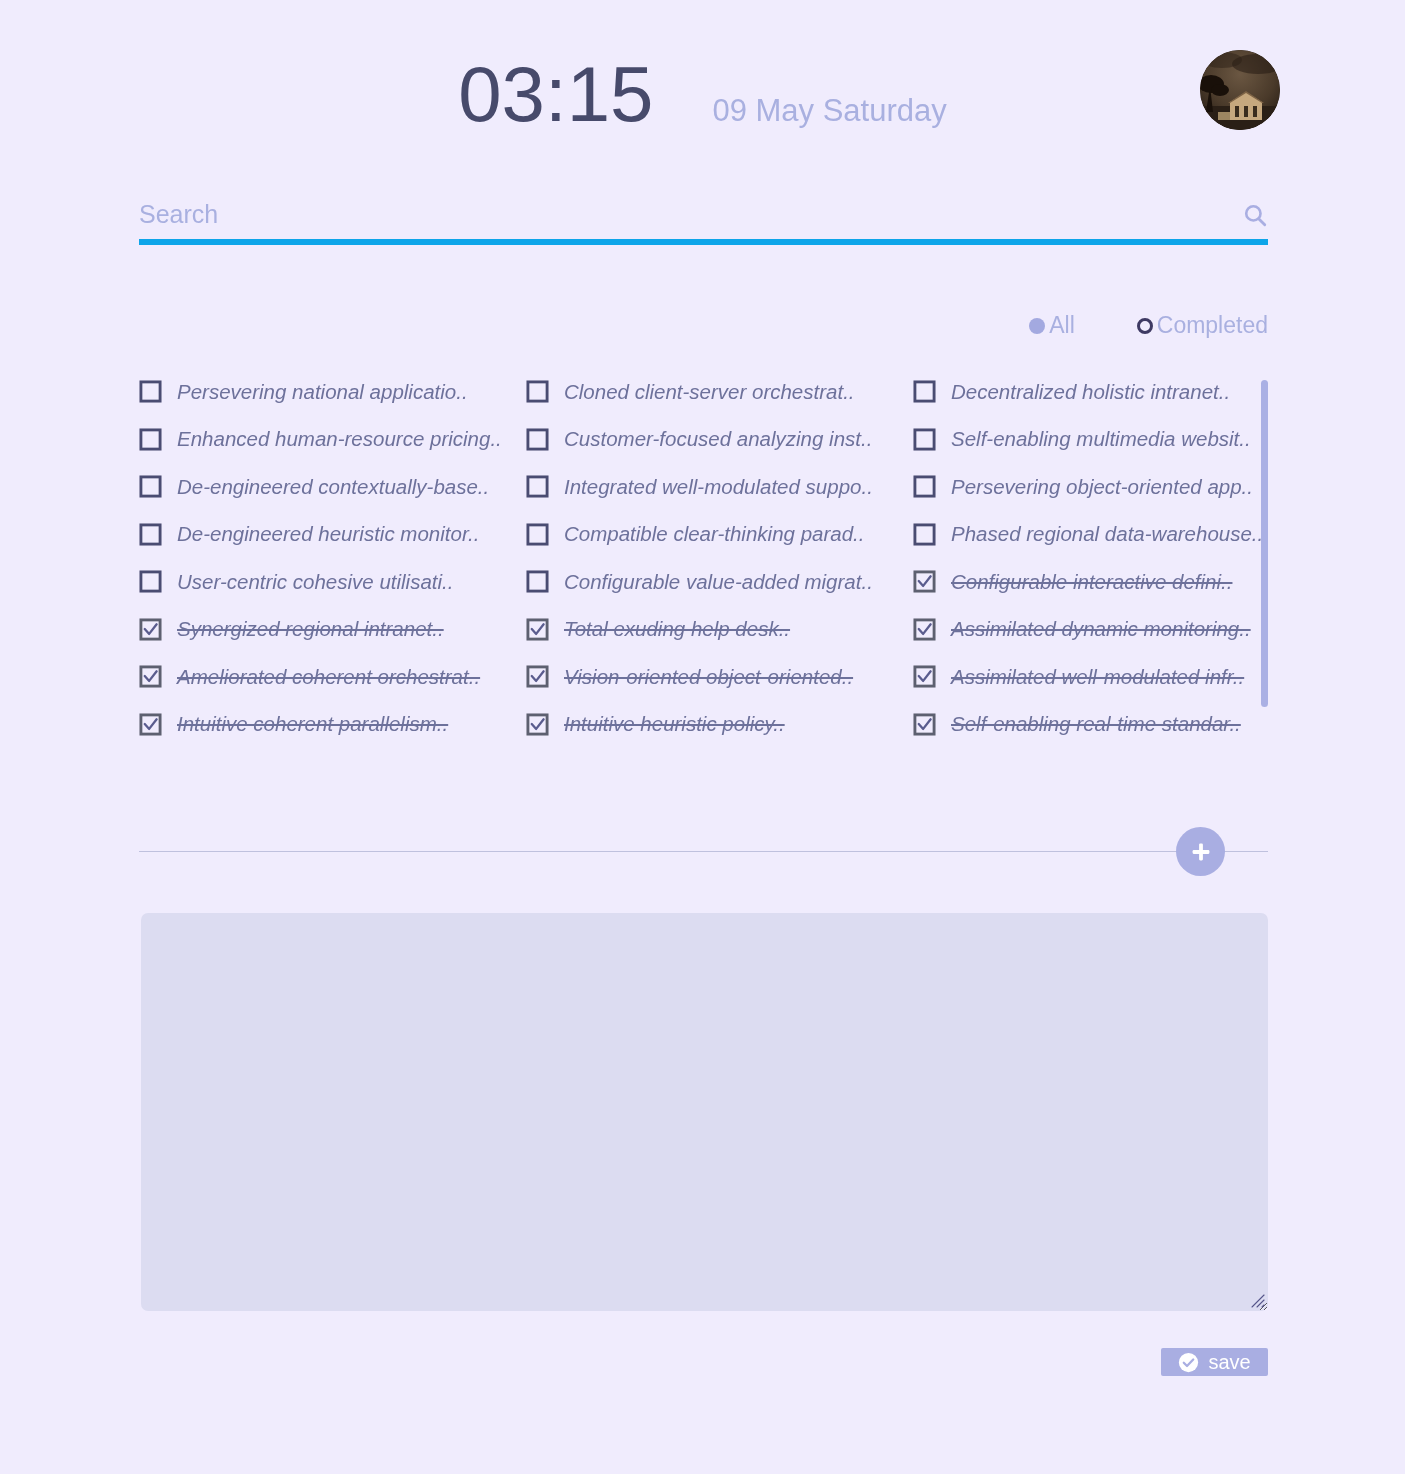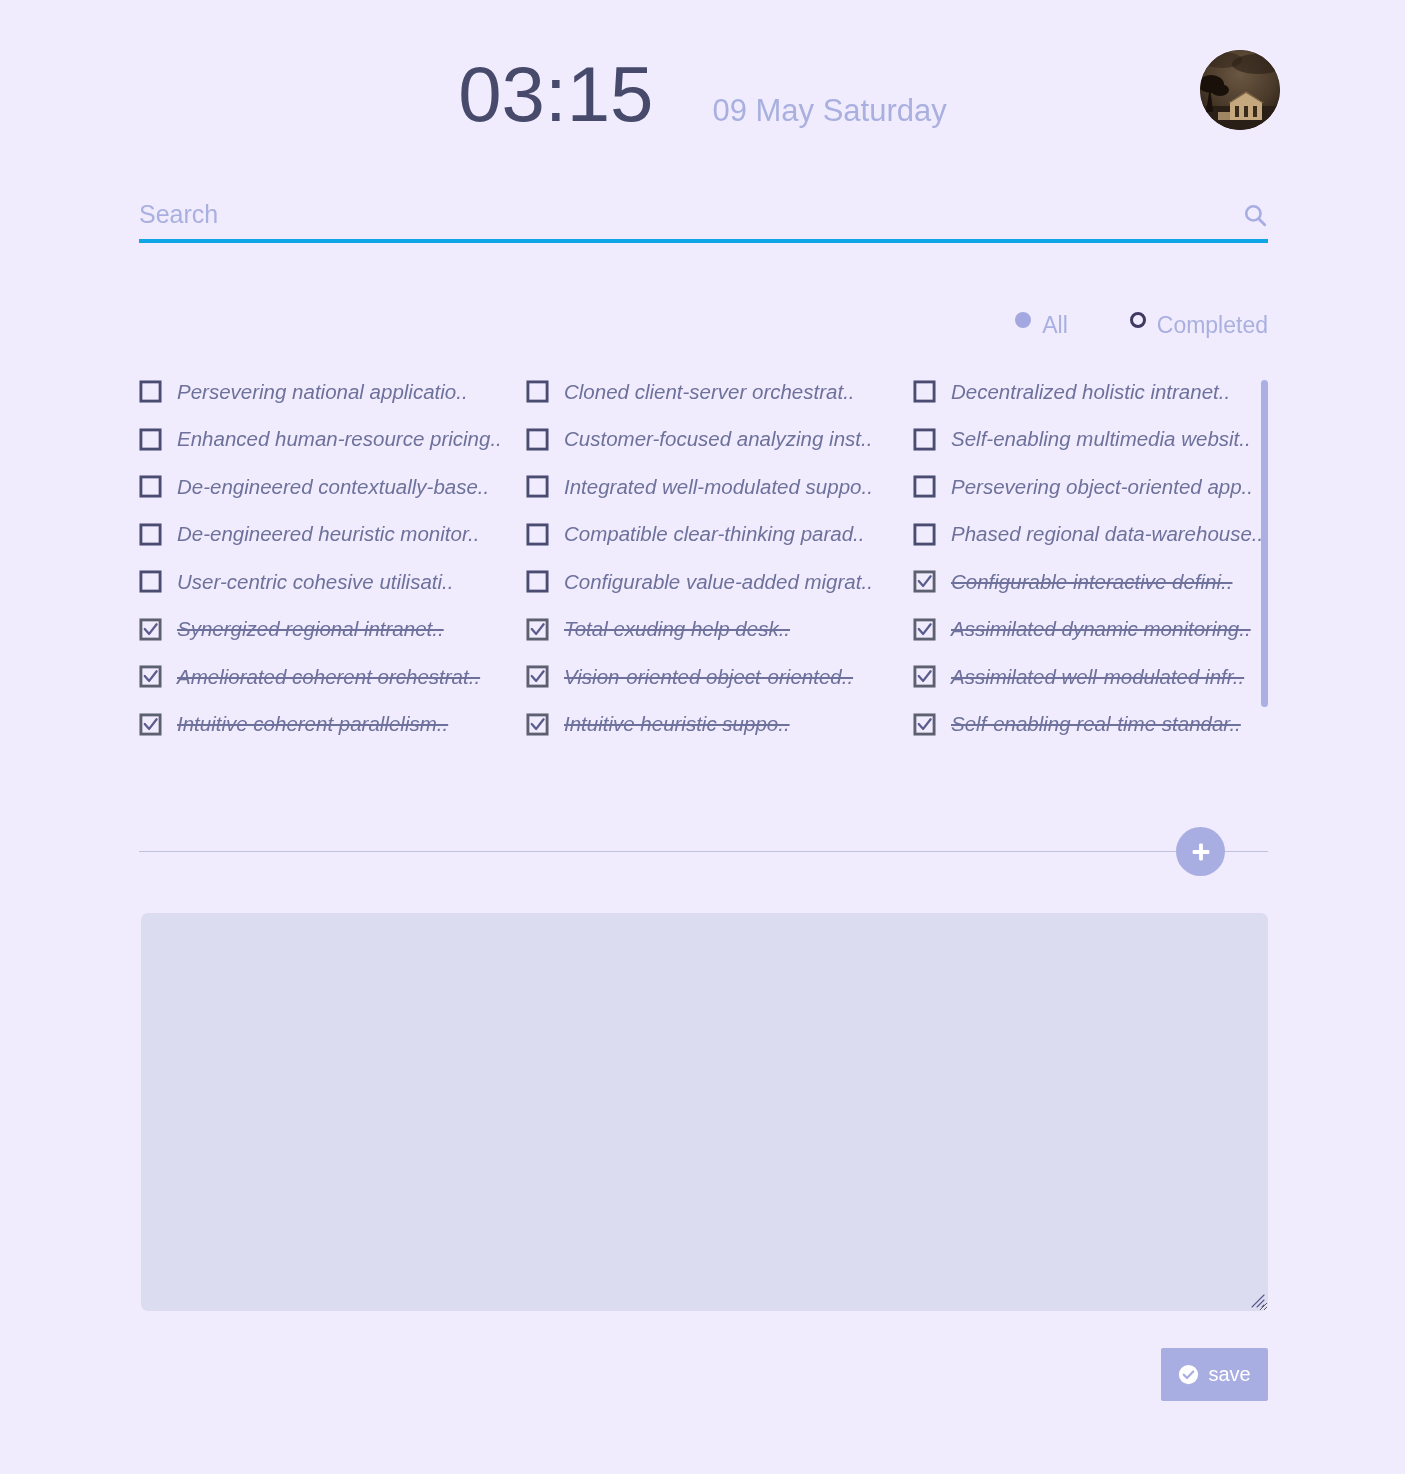--- a/index.html
+++ b/index.html
@@ -54,21 +54,21 @@
     background: #2b211a;
   }
   .avatar svg { display: block; width: 100%; height: 100%; }
 
   
   .search-row {
     position: absolute;
     left: 139px;
     top: 200px;
     width: 1129px;
-    border-bottom: 4px solid #0ea5e9;
+    border-bottom: 6px solid #0ea5e9;
     padding-bottom: 10px;
     display: flex;
     align-items: center;
   }
   .search-input {
     flex: 1;
     border: none;
     outline: none;
     background: transparent;
     font-family: inherit;
@@ -83,21 +83,22 @@
   .filters {
     position: absolute;
     right: 137px;
     top: 312px;
     display: flex;
     align-items: center;
     gap: 62px;
   }
   .filter {
     display: flex;
-    gap: 11px;
+    align-items: center;
+    gap: 4px;
     cursor: pointer;
     user-select: none;
   }
   .filter-dot {
     width: 16px; height: 16px;
     border-radius: 50%;
     flex: 0 0 auto;
   }
   .filter-dot.filled { background: #a3a9e0; }
   .filter-dot.ring {
@@ -211,21 +212,21 @@
     width: 18px; height: 18px;
     pointer-events: none;
   }
 
   
   .save-btn {
     position: absolute;
     left: 1161px;
     top: 1348px;
     width: 107px;
-    height: 53px;
+    height: 28px;
     background: #a9aee2;
     border: none;
     border-radius: 2px;
     cursor: pointer;
     display: flex;
     align-items: center;
     justify-content: center;
     gap: 9px;
     padding: 0;
   }
@@ -398,21 +399,21 @@
               <rect x="2" y="2" width="20" height="20" fill="none" stroke="#5d6070" stroke-width="3"></rect>
               <path d="M6 11.5 L10.6 16.6 L18.4 6.6" fill="none" stroke="#5a5c8e" stroke-width="2.4" stroke-linecap="round" stroke-linejoin="round"></path>
             </svg>
             <span class="todo-text">Vision-oriented object-oriented..</span>
           </div>
           <div class="todo-item done">
             <svg class="cb" viewBox="0 0 24 24">
               <rect x="2" y="2" width="20" height="20" fill="none" stroke="#5d6070" stroke-width="3"></rect>
               <path d="M6 11.5 L10.6 16.6 L18.4 6.6" fill="none" stroke="#5a5c8e" stroke-width="2.4" stroke-linecap="round" stroke-linejoin="round"></path>
             </svg>
-            <span class="todo-text">Intuitive heuristic suppo..</span>
+            <span class="todo-text">Intuitive heuristic policy..</span>
           </div>
         </div>
         <div>
           <div class="todo-item">
             <svg class="cb" viewBox="0 0 24 24">
               <rect x="2" y="2" width="20" height="20" fill="none" stroke="#4a4c72" stroke-width="3"></rect>
             </svg>
             <span class="todo-text">Decentralized holistic intranet..</span>
           </div>
           <div class="todo-item">

